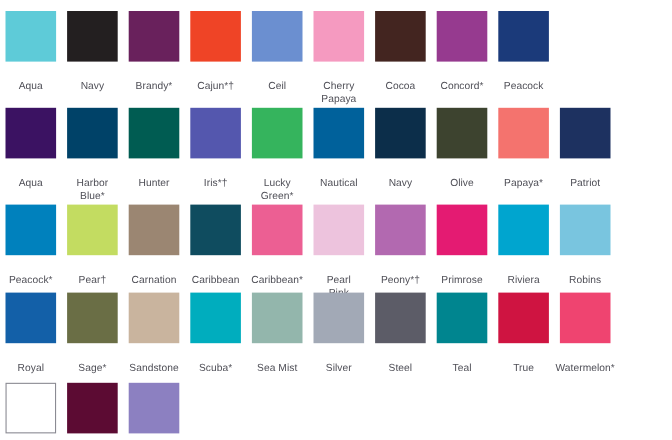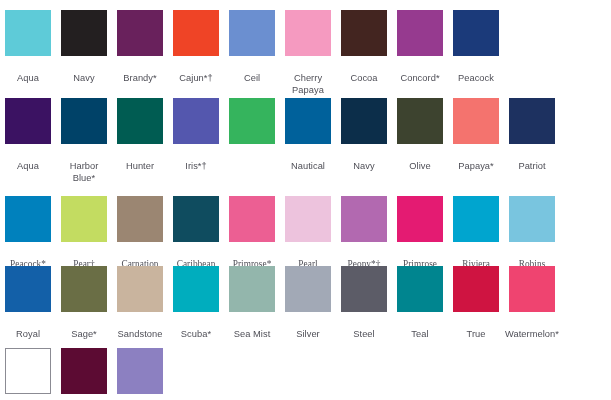--- a/index.html
+++ b/index.html
@@ -47,21 +47,21 @@
     font-size: 9.3px;
     line-height: 11.5px;
     letter-spacing: 0.05px;
     color: #4f4f57;
     white-space: pre-line;
     word-break: normal;
   }
   
   .row-0 { top: 10px; }
   .row-1 { top: 98px; }
-  .row-2 { top: 196px; font-family: Liberation Serif, serif; }
+  .row-2 { top: 186px; }
   .row-3 { top: 266px; }
   .row-4 { top: 348px; }
 </style>
 </head>
 <body>
 
 <div id="palette-grid">
     <div class="swatch-row row-0">
       <div class="swatch-cell">
         <div class="swatch-chip" style="background: rgb(94, 203, 216);"></div>
@@ -114,20 +114,22 @@
       <div class="swatch-cell">
         <div class="swatch-chip" style="background: rgb(0, 92, 82);"></div>
         <div class="swatch-label">Hunter</div>
       </div>
       <div class="swatch-cell">
         <div class="swatch-chip" style="background: rgb(84, 87, 174);"></div>
         <div class="swatch-label">Iris*†</div>
       </div>
       <div class="swatch-cell">
         <div class="swatch-chip" style="background: rgb(53, 180, 93);"></div>
+        <div class="swatch-label">Lucky
+Green*</div>
       </div>
       <div class="swatch-cell">
         <div class="swatch-chip" style="background: rgb(0, 97, 155);"></div>
         <div class="swatch-label">Nautical</div>
       </div>
       <div class="swatch-cell">
         <div class="swatch-chip" style="background: rgb(12, 46, 74);"></div>
         <div class="swatch-label">Navy</div>
       </div>
       <div class="swatch-cell">
@@ -155,21 +157,21 @@
       <div class="swatch-cell">
         <div class="swatch-chip" style="background: rgb(155, 134, 114);"></div>
         <div class="swatch-label">Carnation</div>
       </div>
       <div class="swatch-cell">
         <div class="swatch-chip" style="background: rgb(15, 76, 95);"></div>
         <div class="swatch-label">Caribbean</div>
       </div>
       <div class="swatch-cell">
         <div class="swatch-chip" style="background: rgb(236, 95, 147);"></div>
-        <div class="swatch-label">Primrose*</div>
+        <div class="swatch-label">Caribbean*</div>
       </div>
       <div class="swatch-cell">
         <div class="swatch-chip" style="background: rgb(237, 195, 221);"></div>
         <div class="swatch-label">Pearl
 Pink</div>
       </div>
       <div class="swatch-cell">
         <div class="swatch-chip" style="background: rgb(178, 105, 176);"></div>
         <div class="swatch-label">Peony*†</div>
       </div>

